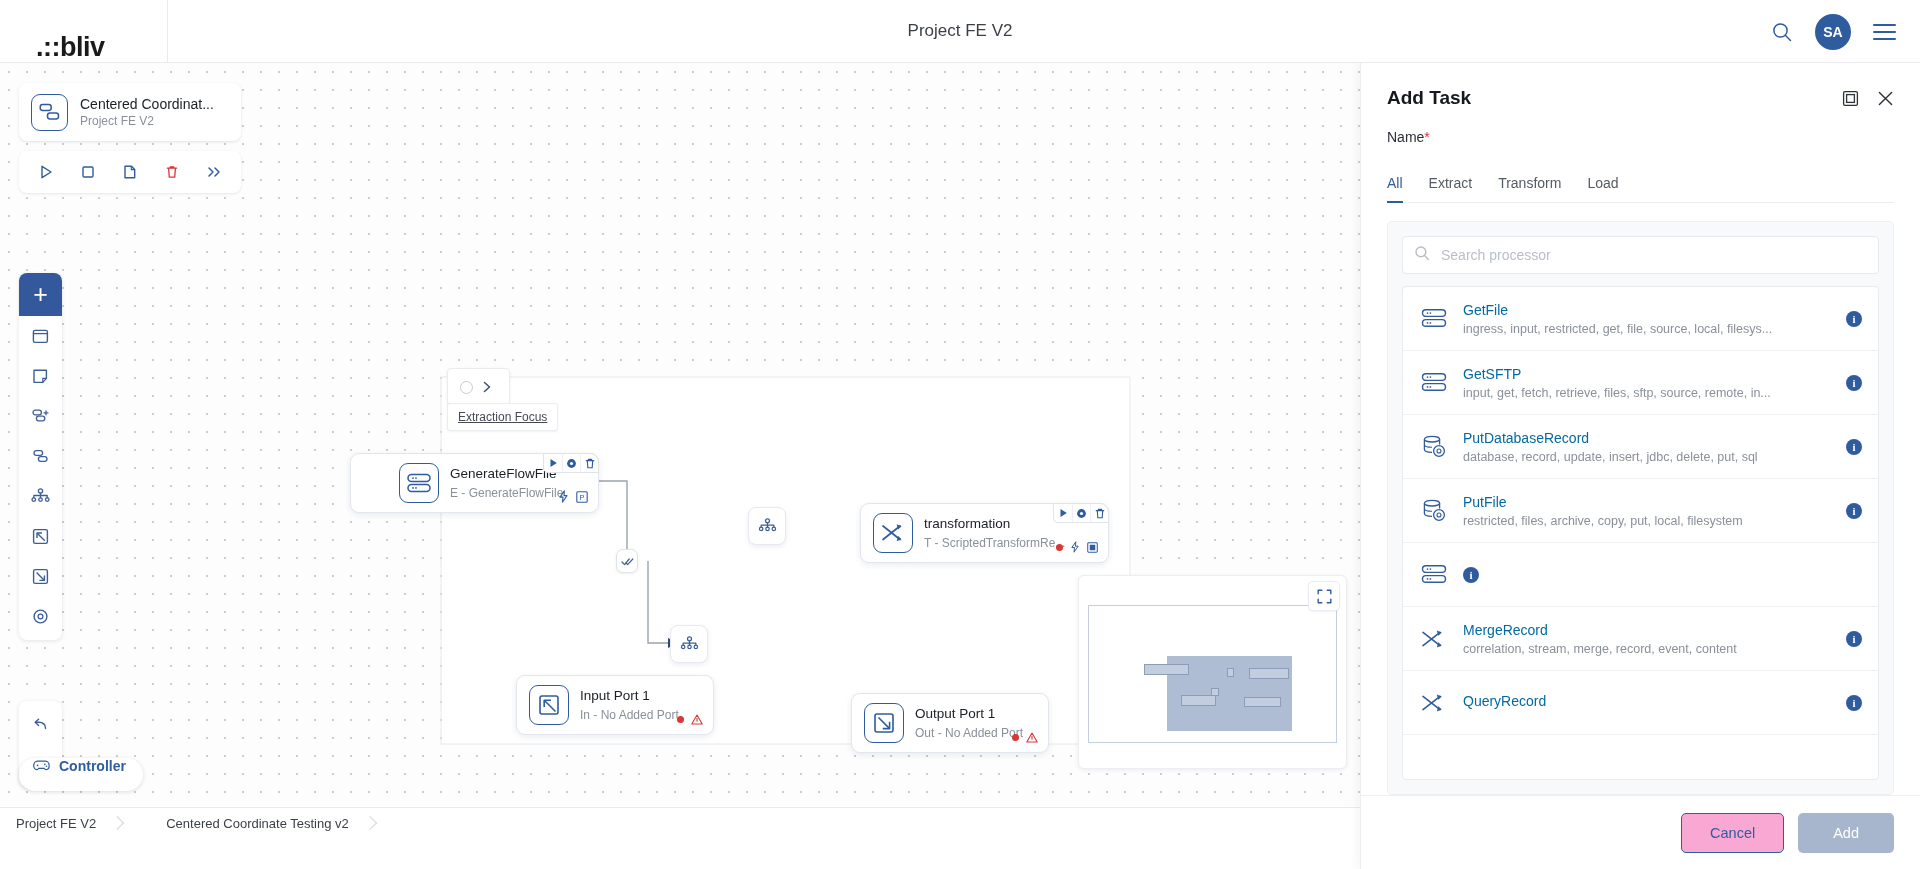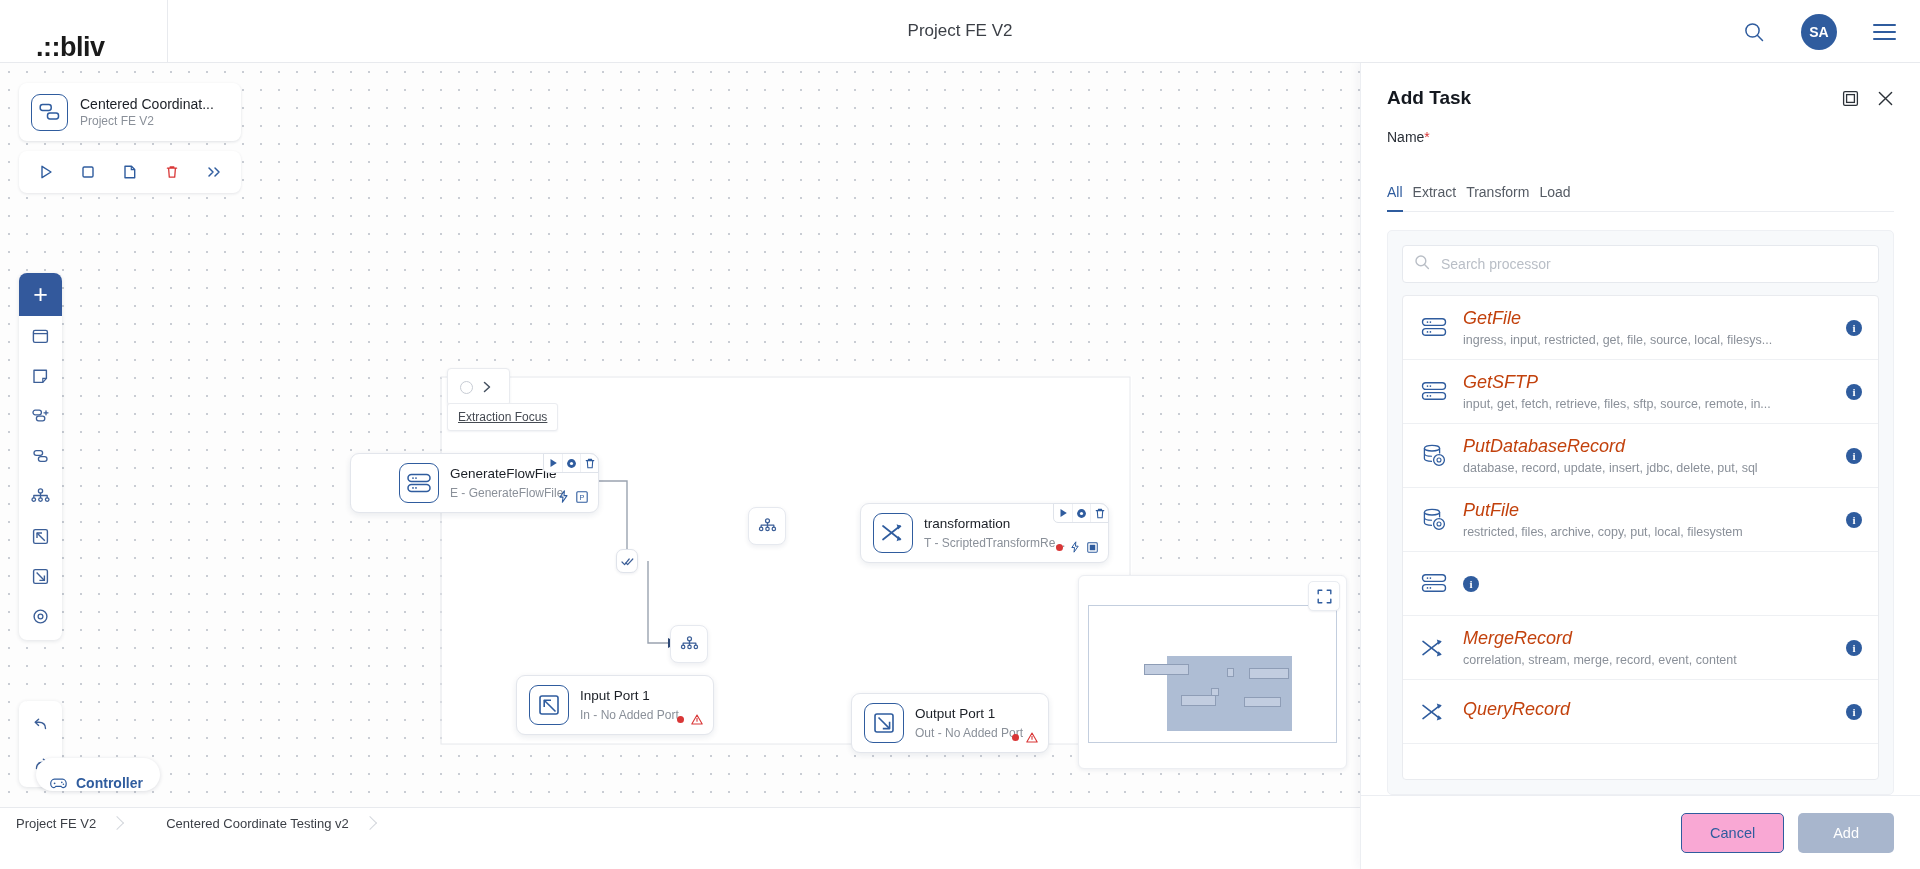--- a/index.html
+++ b/index.html
@@ -25,21 +25,21 @@
   .brand-logo {
     font-size: 27px; font-weight: bold; letter-spacing: -0.5px; color: #1a1a1a;
     font-family: "Liberation Sans", sans-serif;
   }
   .topbar-title {
     position: absolute; left: 0; right: 0; text-align: center;
     font-size: 17px; color: #3b3f46; pointer-events: none;
   }
   .topbar-right {
     position: absolute; right: 24px; top: 0; height: 63px;
-    display: flex; align-items: center; gap: 36px;
+    display: flex; align-items: center; gap: 22px;
   }
   .icon-btn { display:flex; align-items:center; justify-content:center; cursor: pointer; }
   .avatar {
     width: 36px; height: 36px; border-radius: 50%; background: #2f5c9e;
     color: #fff; font-size: 14px; font-weight: bold;
     display: flex; align-items: center; justify-content: center; cursor: pointer;
   }
   .hamburger { display:flex; flex-direction:column; gap:5px; cursor:pointer; }
   .hamburger span { display:block; width:23px; height:2px; background:#2f5c9e; border-radius:2px; }
 
@@ -170,23 +170,23 @@
   }
   .ghost-chip {
     position: absolute; background: #ffffff; border: 1px solid #e9ebef; border-radius: 4px;
     display: flex; align-items: center; gap: 9px; padding: 8px 12px;
     box-shadow: 0 1px 3px rgba(25,40,80,.07);
   }
   .ghost-circle { width: 13px; height: 13px; border: 1.4px solid #c7ccd4; border-radius: 50%; }
 
   
   .controller {
-    position: absolute; left: 36px; bottom: 47px; height: 33px;
+    position: absolute; left: 19px; bottom: 47px; height: 33px;
     background: #ffffff; border-radius: 17px; box-shadow: 0 1px 4px rgba(20,30,60,.14);
-    display: flex; align-items: flex-end; gap: 8px; padding: 0 17px 0 13px; cursor: pointer;
+    display: flex; align-items: flex-start; gap: 8px; padding: 0 17px 0 13px; cursor: pointer;
   }
   .controller-label { font-size: 14px; color: #2f5c9e; font-weight: bold; }
 
   
   .minimap {
     position: absolute; left: 1078px; top: 512px; width: 269px; height: 194px;
     background: #ffffff; border: 1px solid #eceef2; border-radius: 6px;
     box-shadow: 0 1px 4px rgba(25,40,80,.08);
   }
   .minimap-inner {
@@ -216,21 +216,21 @@
   .panel-head-actions { display: flex; align-items: center; gap: 18px; }
   .panel-body { padding: 0 26px; flex: 1; display: flex; flex-direction: column; overflow: hidden; }
   .field-label { font-size: 14px; color: #2a2f37; margin-top: 20px; }
   .req { color: #d93636; }
   .text-input {
     margin-top: 10px; width: 100%; height: 38px; border: 1px solid #e4e7ec; border-radius: 4px;
     padding: 0 14px; font-size: 14px; color: #1b1f26; background: #fff;
     font-family: "Liberation Sans", sans-serif;
   }
   .text-input::placeholder { color: #b9bec6; }
-  .tabs { display: flex; gap: 10px; margin-top: 39px; border-bottom: 1px solid #ebedf1; }
+  .tabs { display: flex; gap: 26px; margin-top: 30px; border-bottom: 1px solid #ebedf1; }
   .tab {
     font-size: 14px; color: #555b64; padding-bottom: 10px; cursor: pointer;
     border-bottom: 2px solid transparent; margin-bottom: -1px;
   }
   .tab.active { color: #2f5c9e; border-bottom-color: #2f5c9e; }
   .proc-wrap {
     margin-top: 18px; background: #f7f9fb; border: 1px solid #eef0f4; border-radius: 5px;
     padding: 14px; flex: 1; display: flex; flex-direction: column; overflow: hidden;
   }
   .search-box { position: relative; }
@@ -244,21 +244,21 @@
   .proc-list {
     margin-top: 12px; background: #ffffff; border: 1px solid #e9ebef; border-radius: 4px;
     flex: 1; overflow: hidden;
   }
   .proc-row {
     display: flex; align-items: center; gap: 14px; padding: 12px 16px;
     border-bottom: 1px solid #eef0f3; cursor: pointer; height: 64px;
   }
   .proc-icon { width: 30px; flex: 0 0 30px; display:flex; align-items:center; justify-content:center; }
   .proc-text { flex: 1; min-width: 0; }
-  .proc-name { font-size: 18px; color: #c2410c; font-style: italic; }
+  .proc-name { font-size: 14px; color: #0369a1; }
   .proc-tags {
     font-size: 12.5px; color: #8a9099; margin-top: 4px;
     white-space: nowrap; overflow: hidden; text-overflow: ellipsis;
   }
   .info-dot {
     width: 16px; height: 16px; border-radius: 50%; background: #2f5c9e; color: #fff;
     font-size: 11px; font-weight: bold; display:flex; align-items:center; justify-content:center;
     font-family: "Liberation Serif", serif; flex: 0 0 16px; cursor: pointer;
   }
   .panel-foot {

